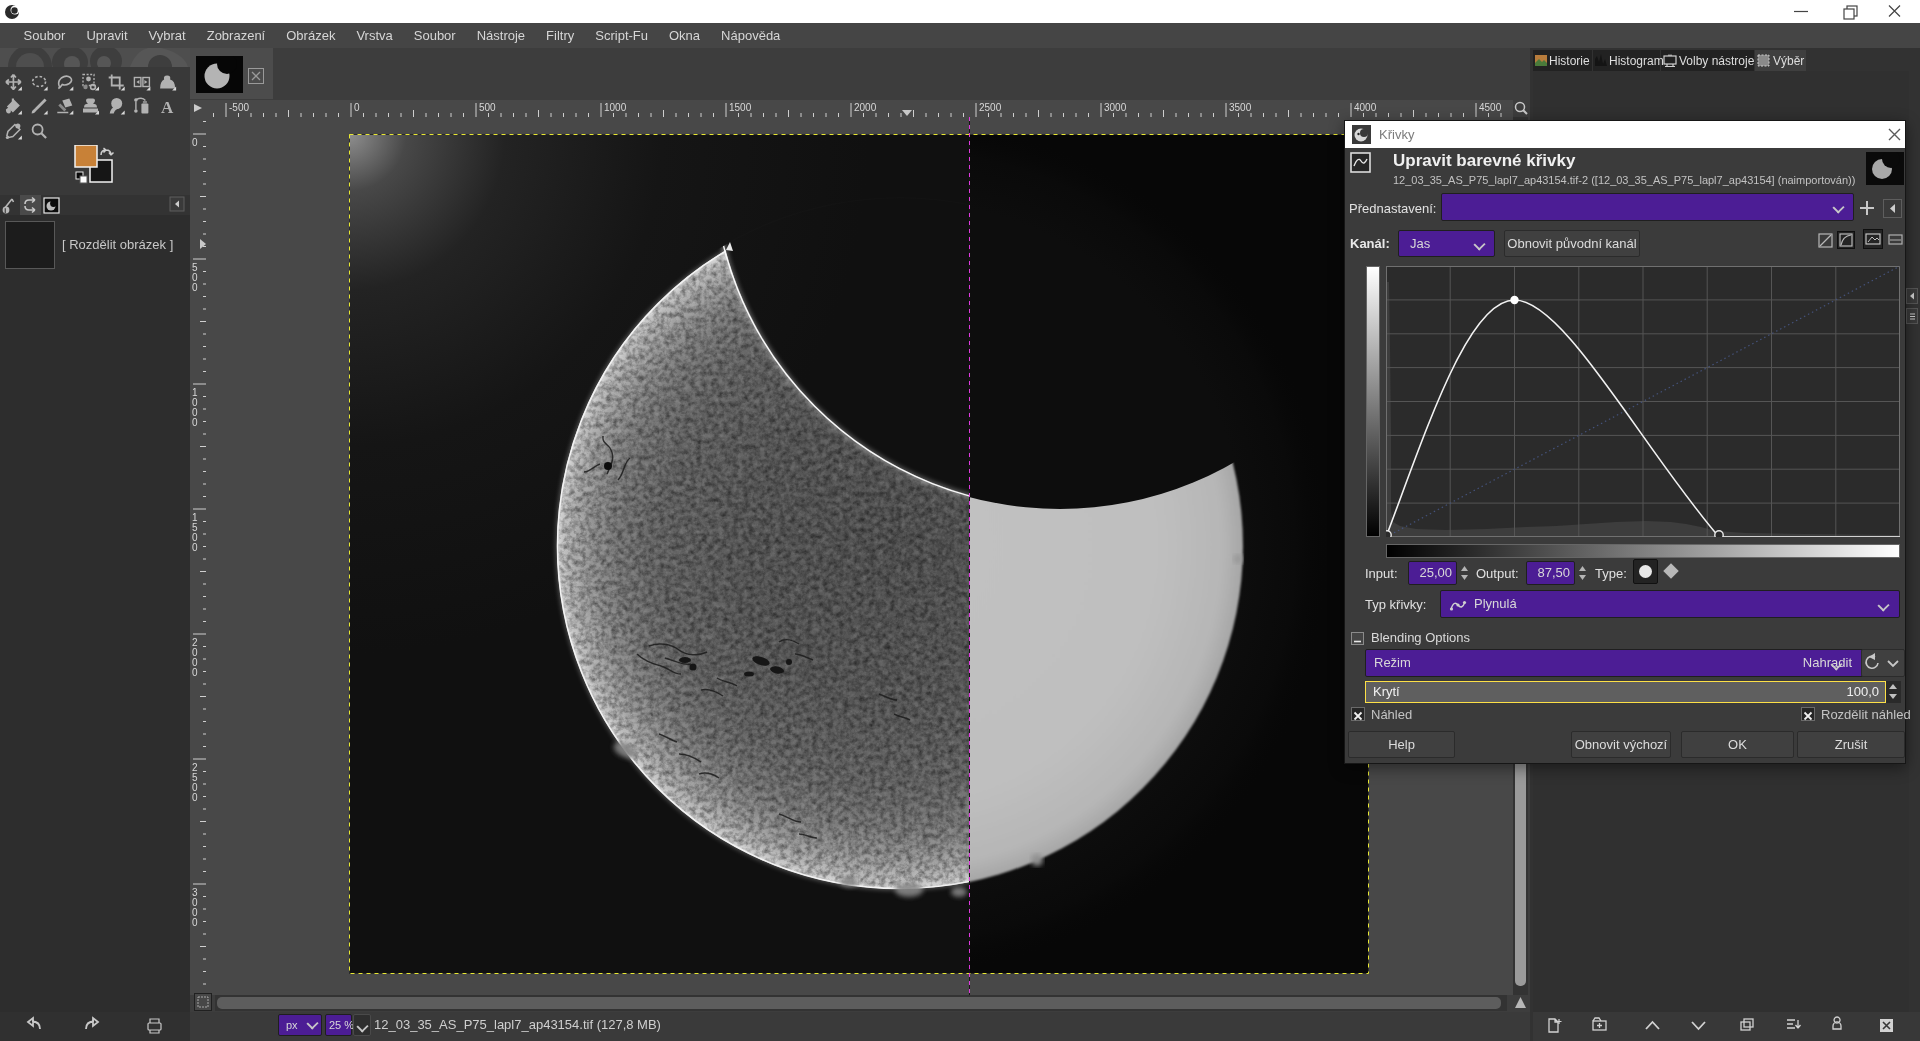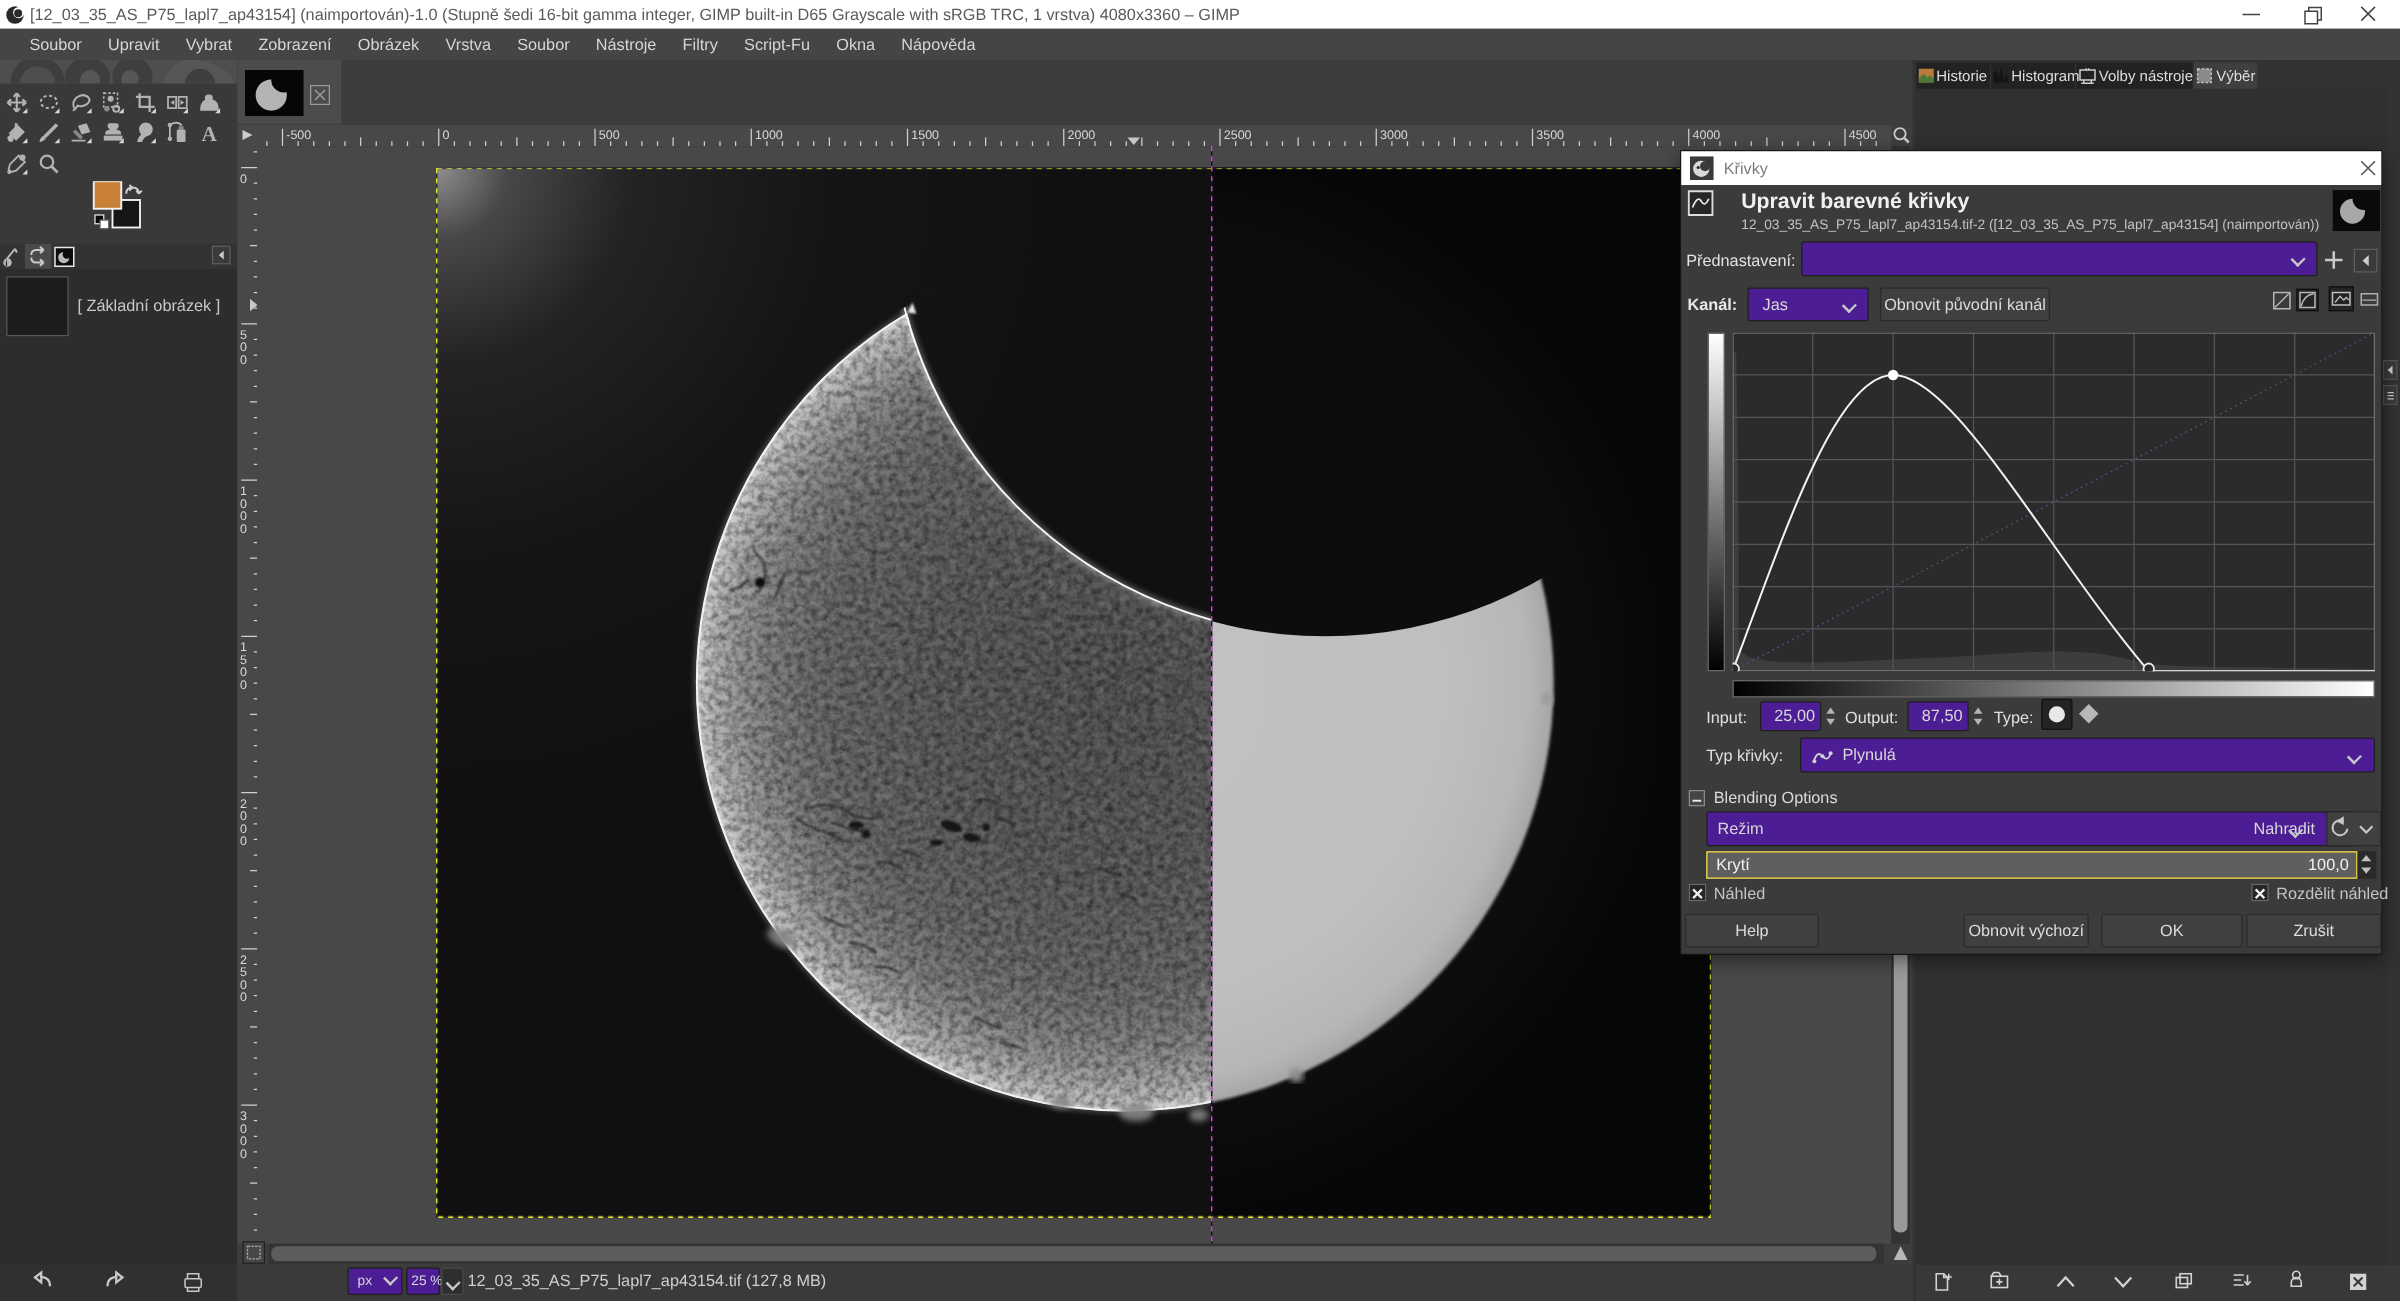--- a/index.html
+++ b/index.html
@@ -37,21 +37,20 @@
 .btn{background:#404040;border:1px solid #2b2b2b;border-radius:2px;color:#dcdcdc;text-align:center;}
 .chev{display:inline-block;width:9px;height:9px;border-left:2px solid #c8c8c8;border-bottom:2px solid #c8c8c8;transform:rotate(-45deg) scale(1,0.9);}
 </style></head>
 <body>
 <div id="titlebar">
  <svg class="abs" style="left:4px;top:3px" width="17" height="17" viewBox="0 0 17 17">
       <circle cx="8" cy="9" r="7" fill="#2a2a2a"></circle>
       <circle cx="11" cy="7" r="4.5" fill="#fff"></circle>
       <circle cx="10.5" cy="7.5" r="3.2" fill="#2a2a2a"></circle>
     </svg>
- <span id="titletext">[12_03_35_AS_P75_lapl7_ap43154] (naimportován)-1.0 (Stupně šedi 16-bit gamma integer, GIMP built-in D65 Grayscale with sRGB TRC, 1 vrstva) 4080x3360 – GIMP</span>
  <svg class="abs" style="left:1786px;top:0" width="134" height="23" viewBox="0 0 134 23">
   <line x1="8" y1="11.5" x2="22" y2="11.5" stroke="#444" stroke-width="1.2"></line>
   <rect x="61" y="6" width="10" height="10" fill="none" stroke="#444" stroke-width="1.2"></rect>
   <rect x="58" y="9" width="10" height="10" fill="#fff" stroke="#444" stroke-width="1.2"></rect>
   <path d="M103,5.5 L114,16.5 M114,5.5 L103,16.5" stroke="#444" stroke-width="1.2"></path>
  </svg>
 </div>
 <div id="menubar"><span>Soubor</span><span>Upravit</span><span>Vybrat</span><span>Zobrazení</span><span>Obrázek</span><span>Vrstva</span><span>Soubor</span><span>Nástroje</span><span>Filtry</span><span>Script-Fu</span><span>Okna</span><span>Nápověda</span></div>
 
 <div id="toolbox">
@@ -195,21 +194,21 @@
         <text x="4.2" y="18" font-size="7" fill="#262626" font-weight="bold">i</text>
 <path d="M25,9 Q25,5 29,5 L35,5 M35,5 l-3,-2.5 M35,5 l-3,2.5 M25,11 Q25,15 29,15 L35,15 M35,15 l-3,-2.5 M35,15 l-3,2.5" stroke="#c8c8c8" stroke-width="1.6" fill="none"></path>
 <rect x="44" y="3" width="15" height="15" fill="#0c0c0c" stroke="#e8e8e8" stroke-width="1.2"></rect>
         <circle cx="51" cy="11" r="4.5" fill="#bababa"></circle>
         <circle cx="53.5" cy="8.5" r="3.4" fill="#0c0c0c"></circle>
 <rect x="170" y="2" width="14" height="14" fill="#3a3a3a" stroke="#5e5e5e"></rect>
         <path d="M179,5.5 L175,9 L179,12.5 Z" fill="#cccccc"></path>
 </svg></div>
  <div id="undopanel">
    <div class="abs" style="left:5px;top:6px;width:50px;height:48px;background:#1c1c1c;border:1px solid #585858;"></div>
-   <div class="abs" style="left:62px;top:22px;color:#c8c8c8;font-size:13px;">[ Základní obrázek ]</div>
+   <div class="abs" style="left:62px;top:22px;color:#c8c8c8;font-size:13px;">[ Rozdělit obrázek ]</div>
  </div>
  <div id="lbottom"><svg width="190" height="29" viewBox="0 0 190 29">
 <path d="M28,10 L33,6 L33,14 Z M32,9.5 Q40,9.5 40,17" stroke="#c8c8c8" stroke-width="1.8" fill="none"></path>
 <path d="M98,10 L93,6 L93,14 Z M94,9.5 Q86,9.5 86,17" stroke="#c8c8c8" stroke-width="1.8" fill="none"></path>
 <g stroke="#c8c8c8" fill="none" stroke-width="1.2">
           <rect x="148" y="11" width="13" height="7" rx="1"></rect>
           <path d="M150,11 V7 H159 V11 M150,18 V21 H159 V18"></path>
         </g>
 </svg></div>
 </div>

